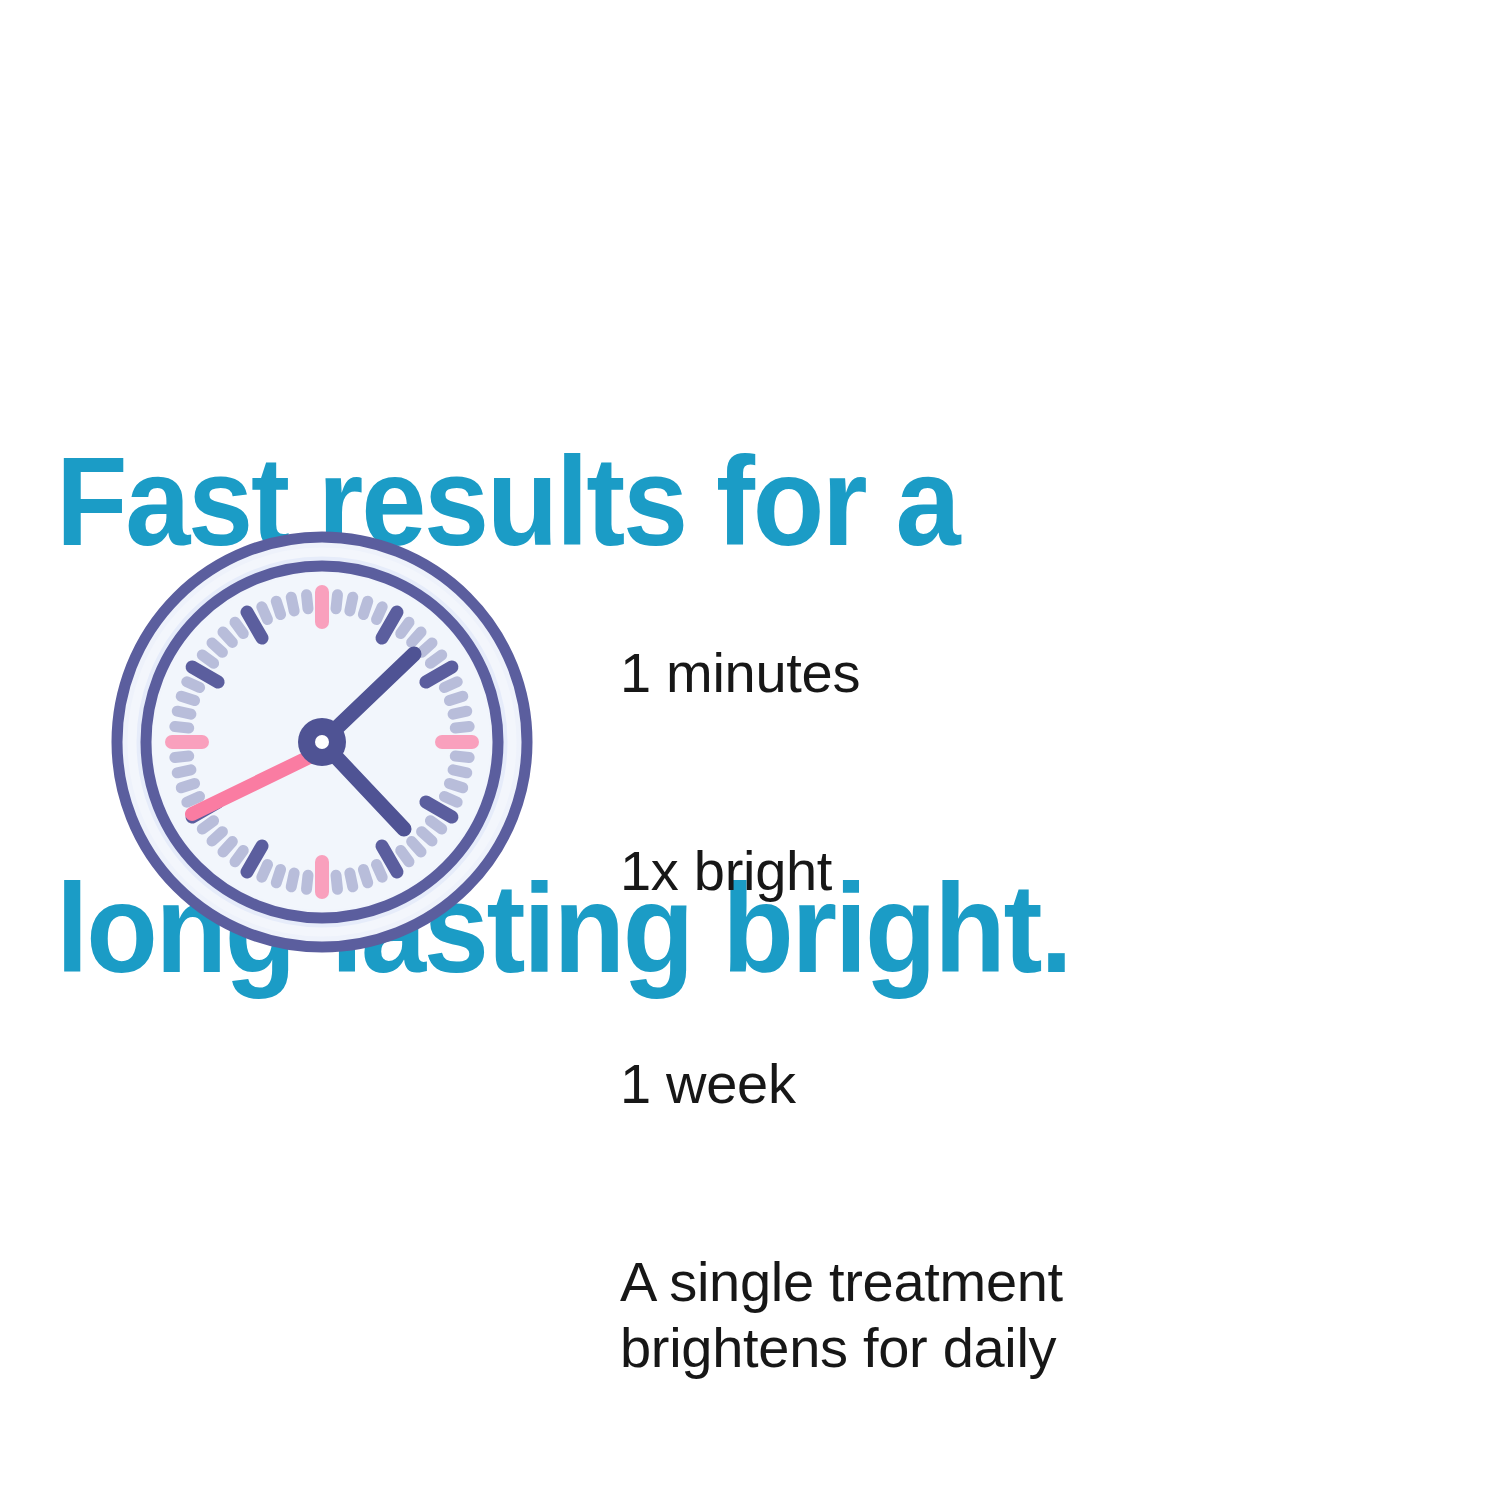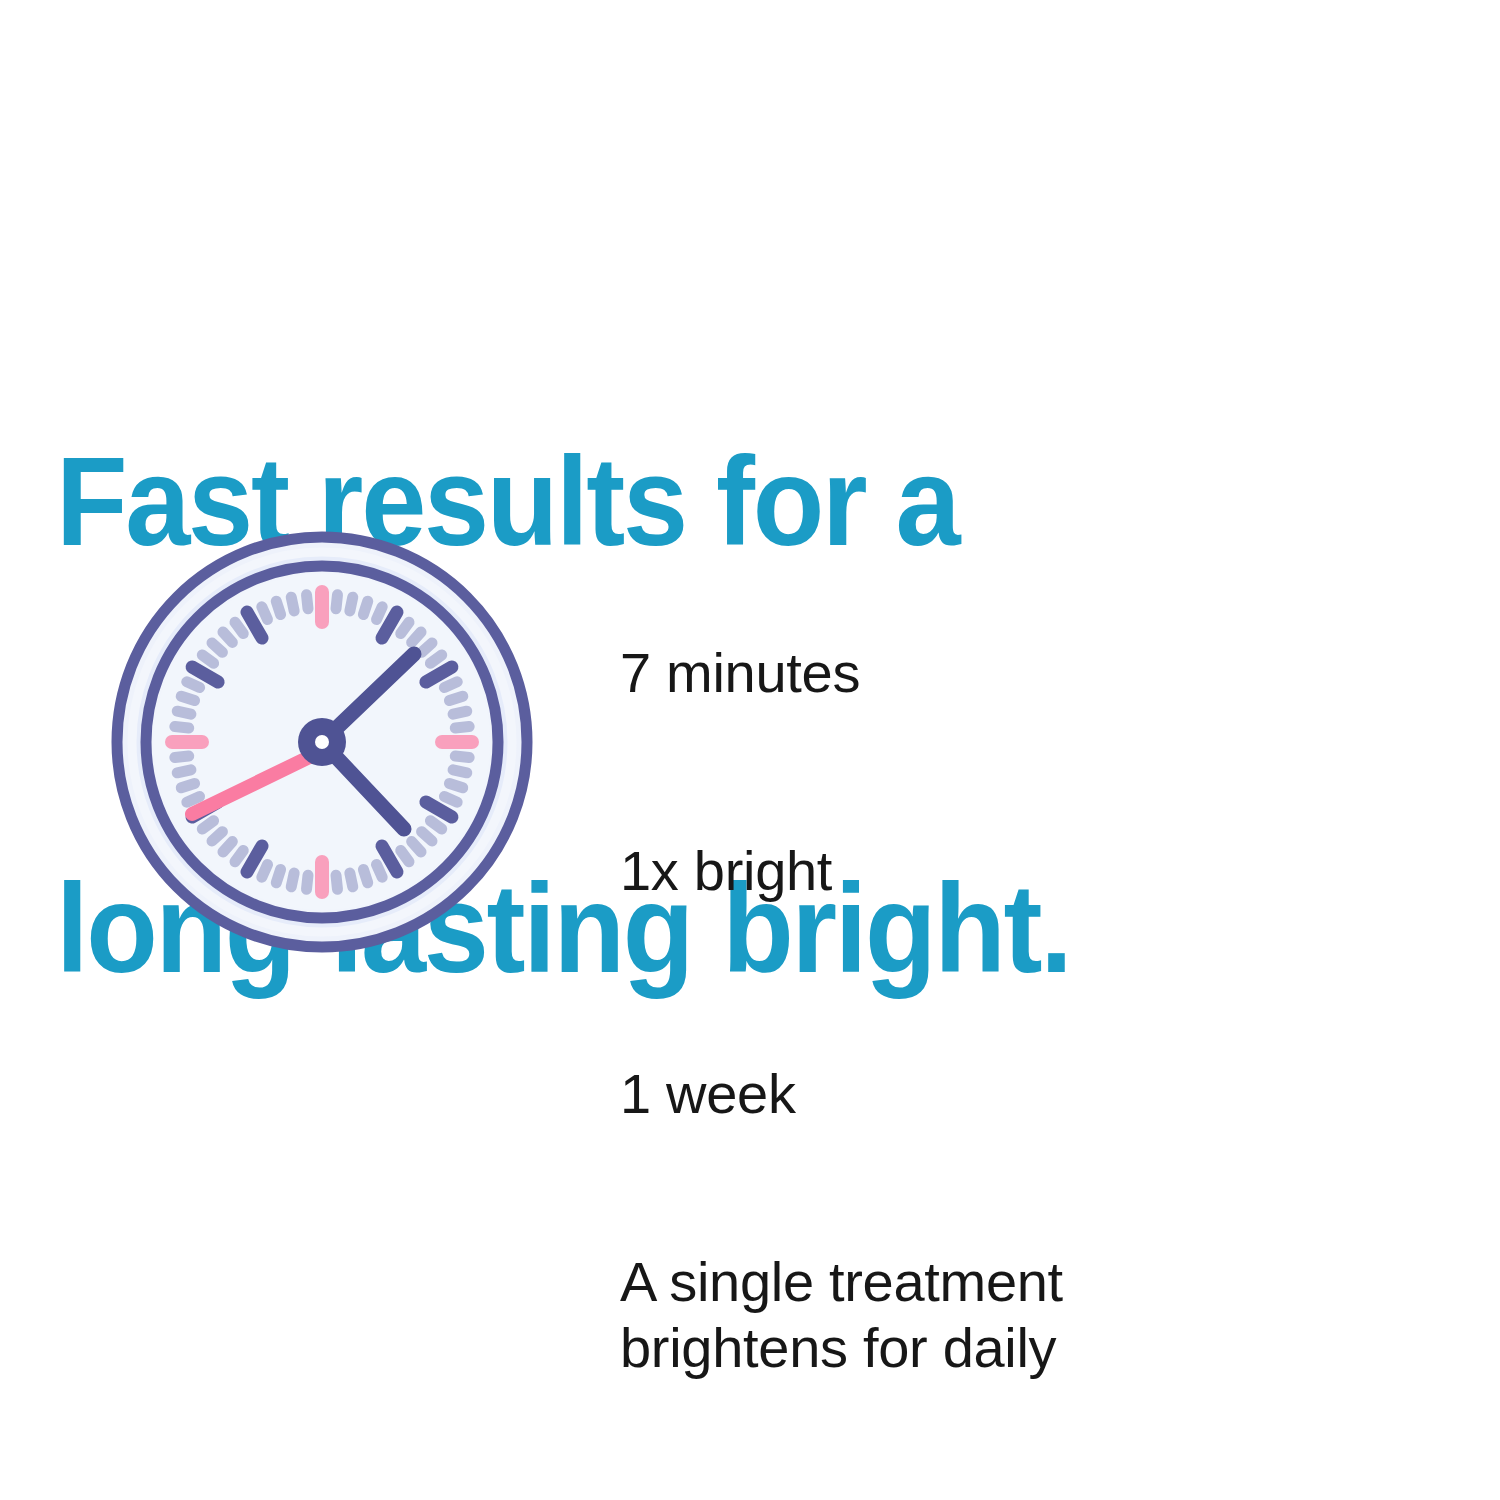--- a/index.html
+++ b/index.html
@@ -68,21 +68,21 @@
     color: #171717;
     font-family: "Liberation Sans", sans-serif;
     font-weight: normal;
     font-size: 56px;
     line-height: 1.18;
     letter-spacing: -0.3px;
     white-space: pre-line;
   }
   .benefit-item.b1 { position: absolute; left: 0; top: 0; }
   .benefit-item.b2 { position: absolute; left: 0; top: 198px; }
-  .benefit-item.b3 { position: absolute; left: 0; top: 421px; }
+  .benefit-item.b3 { position: absolute; left: 0; top: 411px; }
   .benefit-item.b4 { position: absolute; left: 0; top: 609px; }
 </style>
 </head>
 <body>
 
 <div id="canvas">
 
   <h1 class="headline">
     <span class="hl-line">Fast results for a</span>
     <span class="hl-line">long-lasting bright.</span>
@@ -172,20 +172,20 @@
       <line x1="218" y1="218" x2="300" y2="305" stroke="#4F5394" stroke-width="15" stroke-linecap="round"></line>
 
       <line x1="228" y1="222" x2="88" y2="290" stroke="#FA7CA2" stroke-width="14" stroke-linecap="round"></line>
 
       <circle cx="218" cy="218" r="24" fill="#4F5394"></circle>
       <circle cx="218" cy="218" r="7" fill="#FFFFFF"></circle>
     </svg>
   </div>
 
   <div class="benefits">
-    <div class="benefit-item b1">7 minutes</div>
+    <div class="benefit-item b1">1 minutes</div>
     <div class="benefit-item b2">1x bright</div>
     <div class="benefit-item b3">1 week</div>
     <div class="benefit-item b4">A single treatment
 brightens for daily</div>
   </div>
 
 </div>
 
 </body></html>

